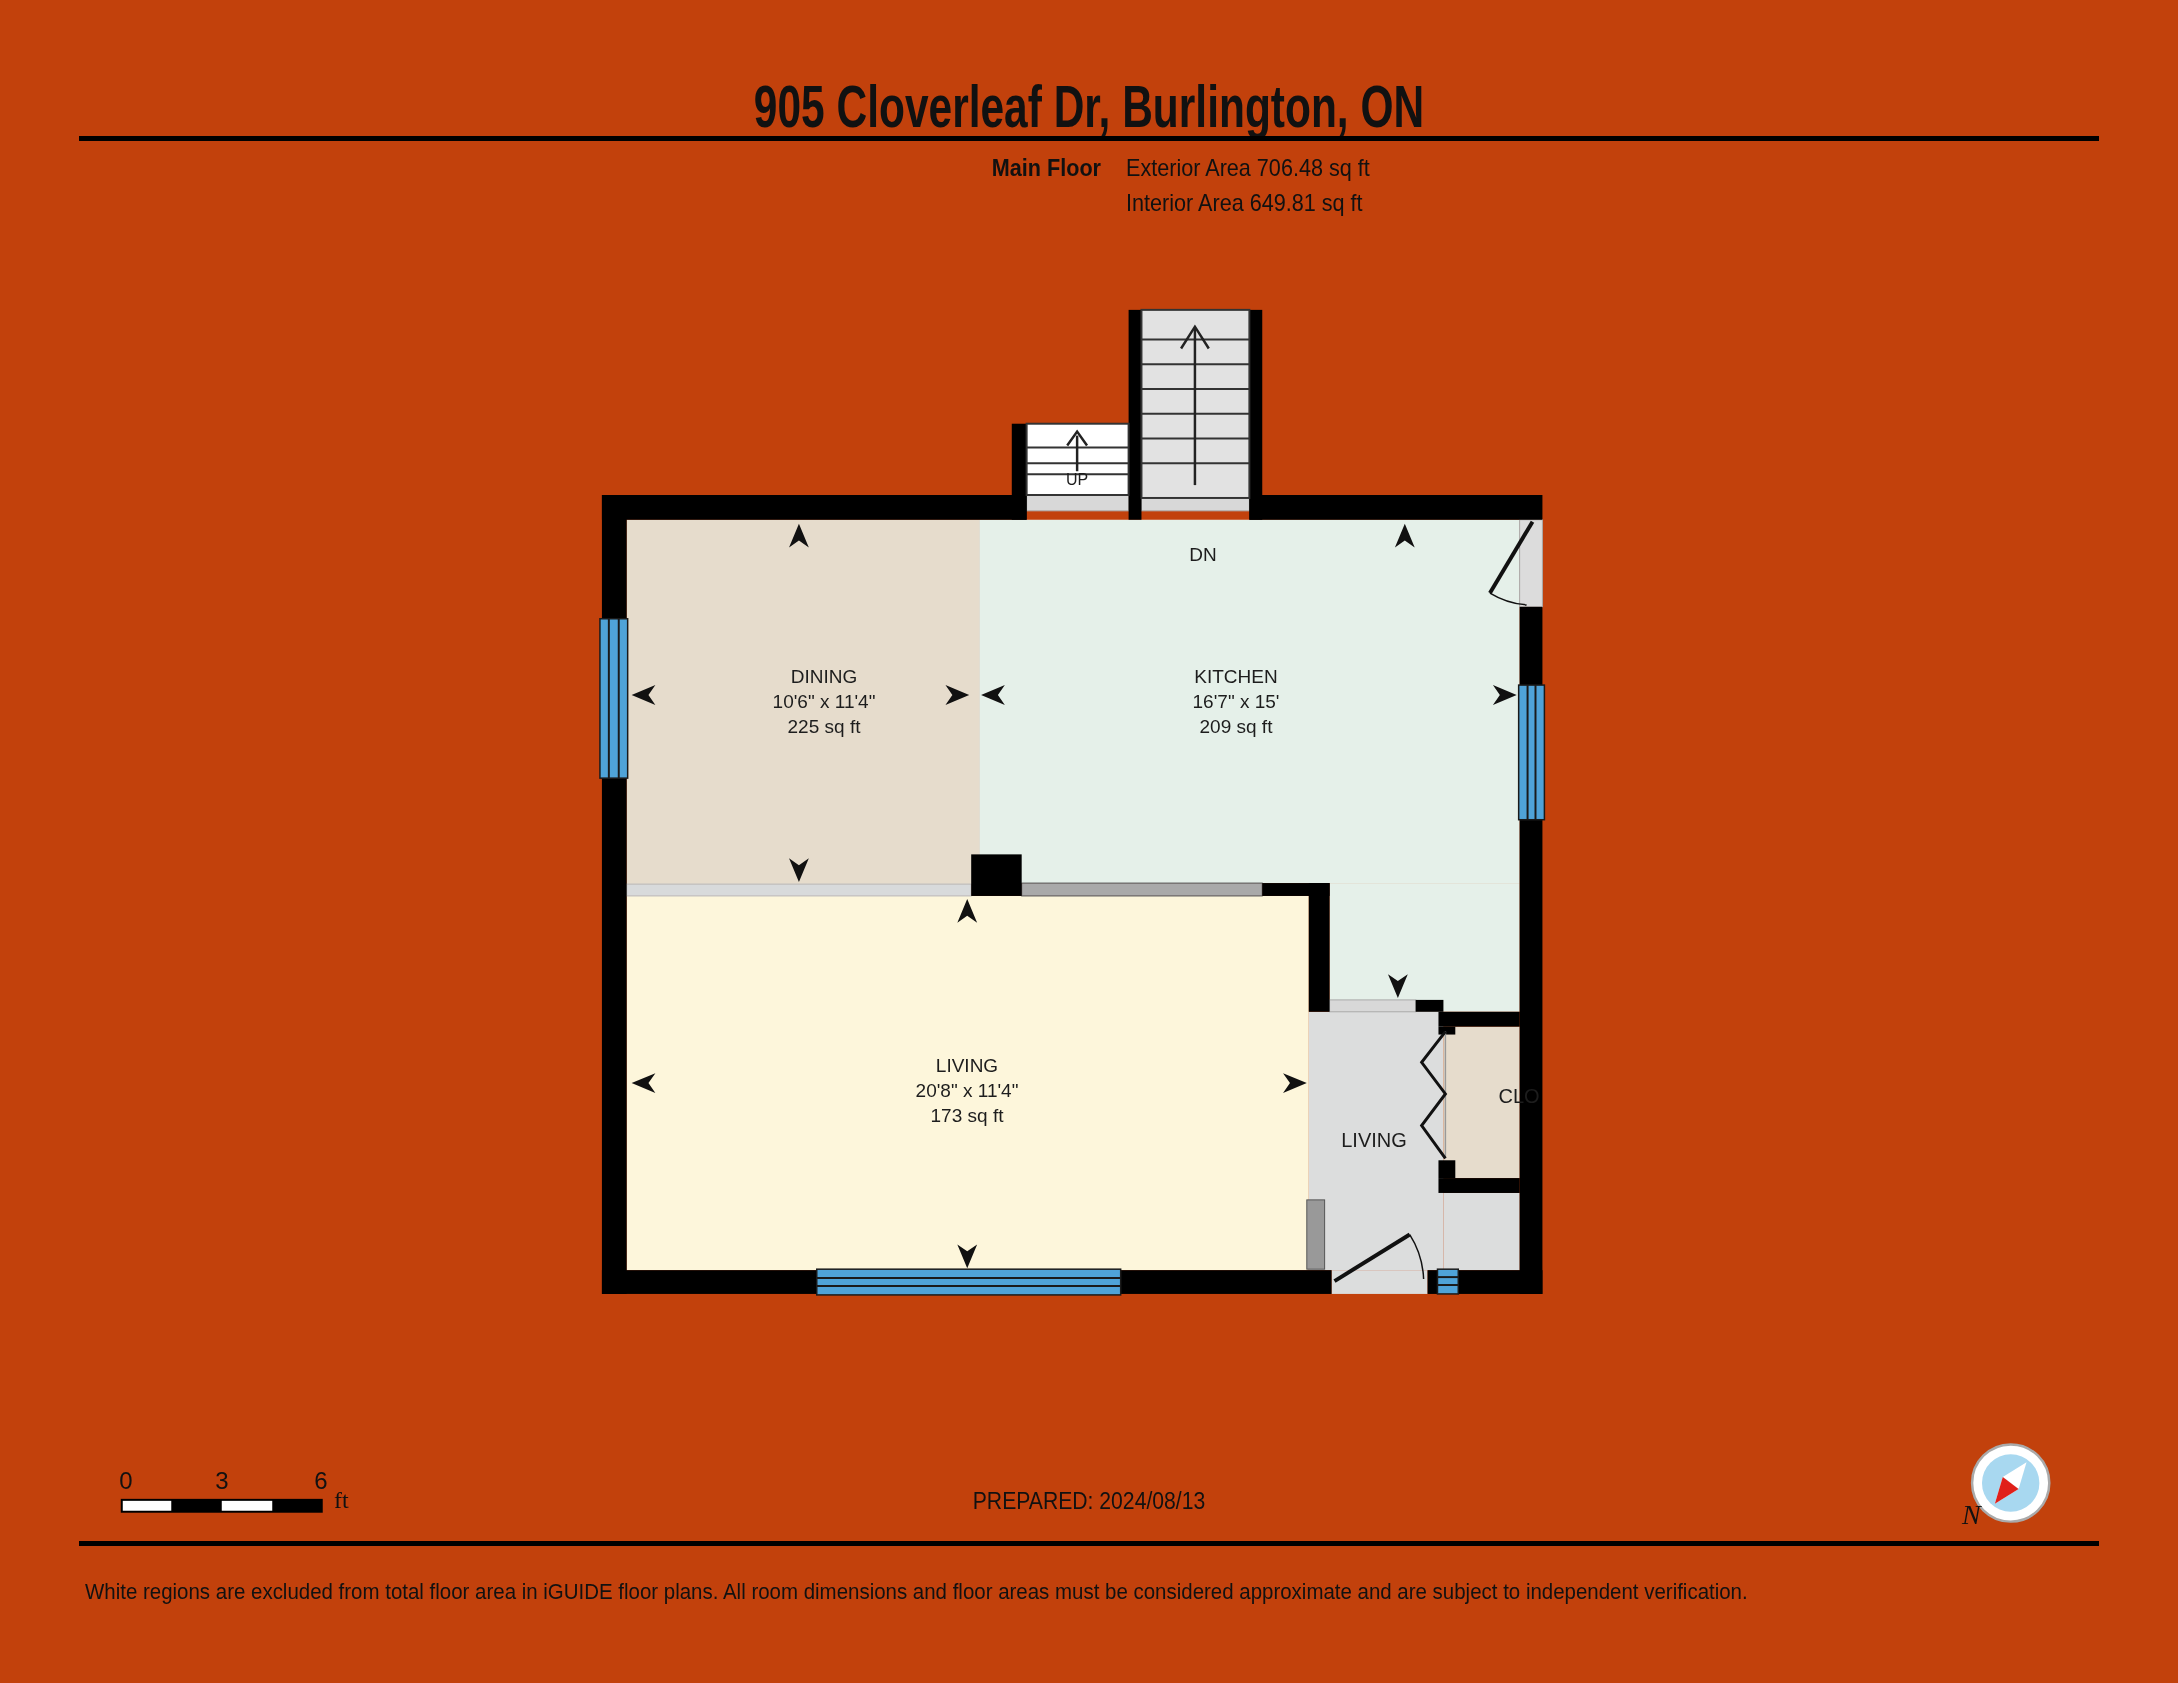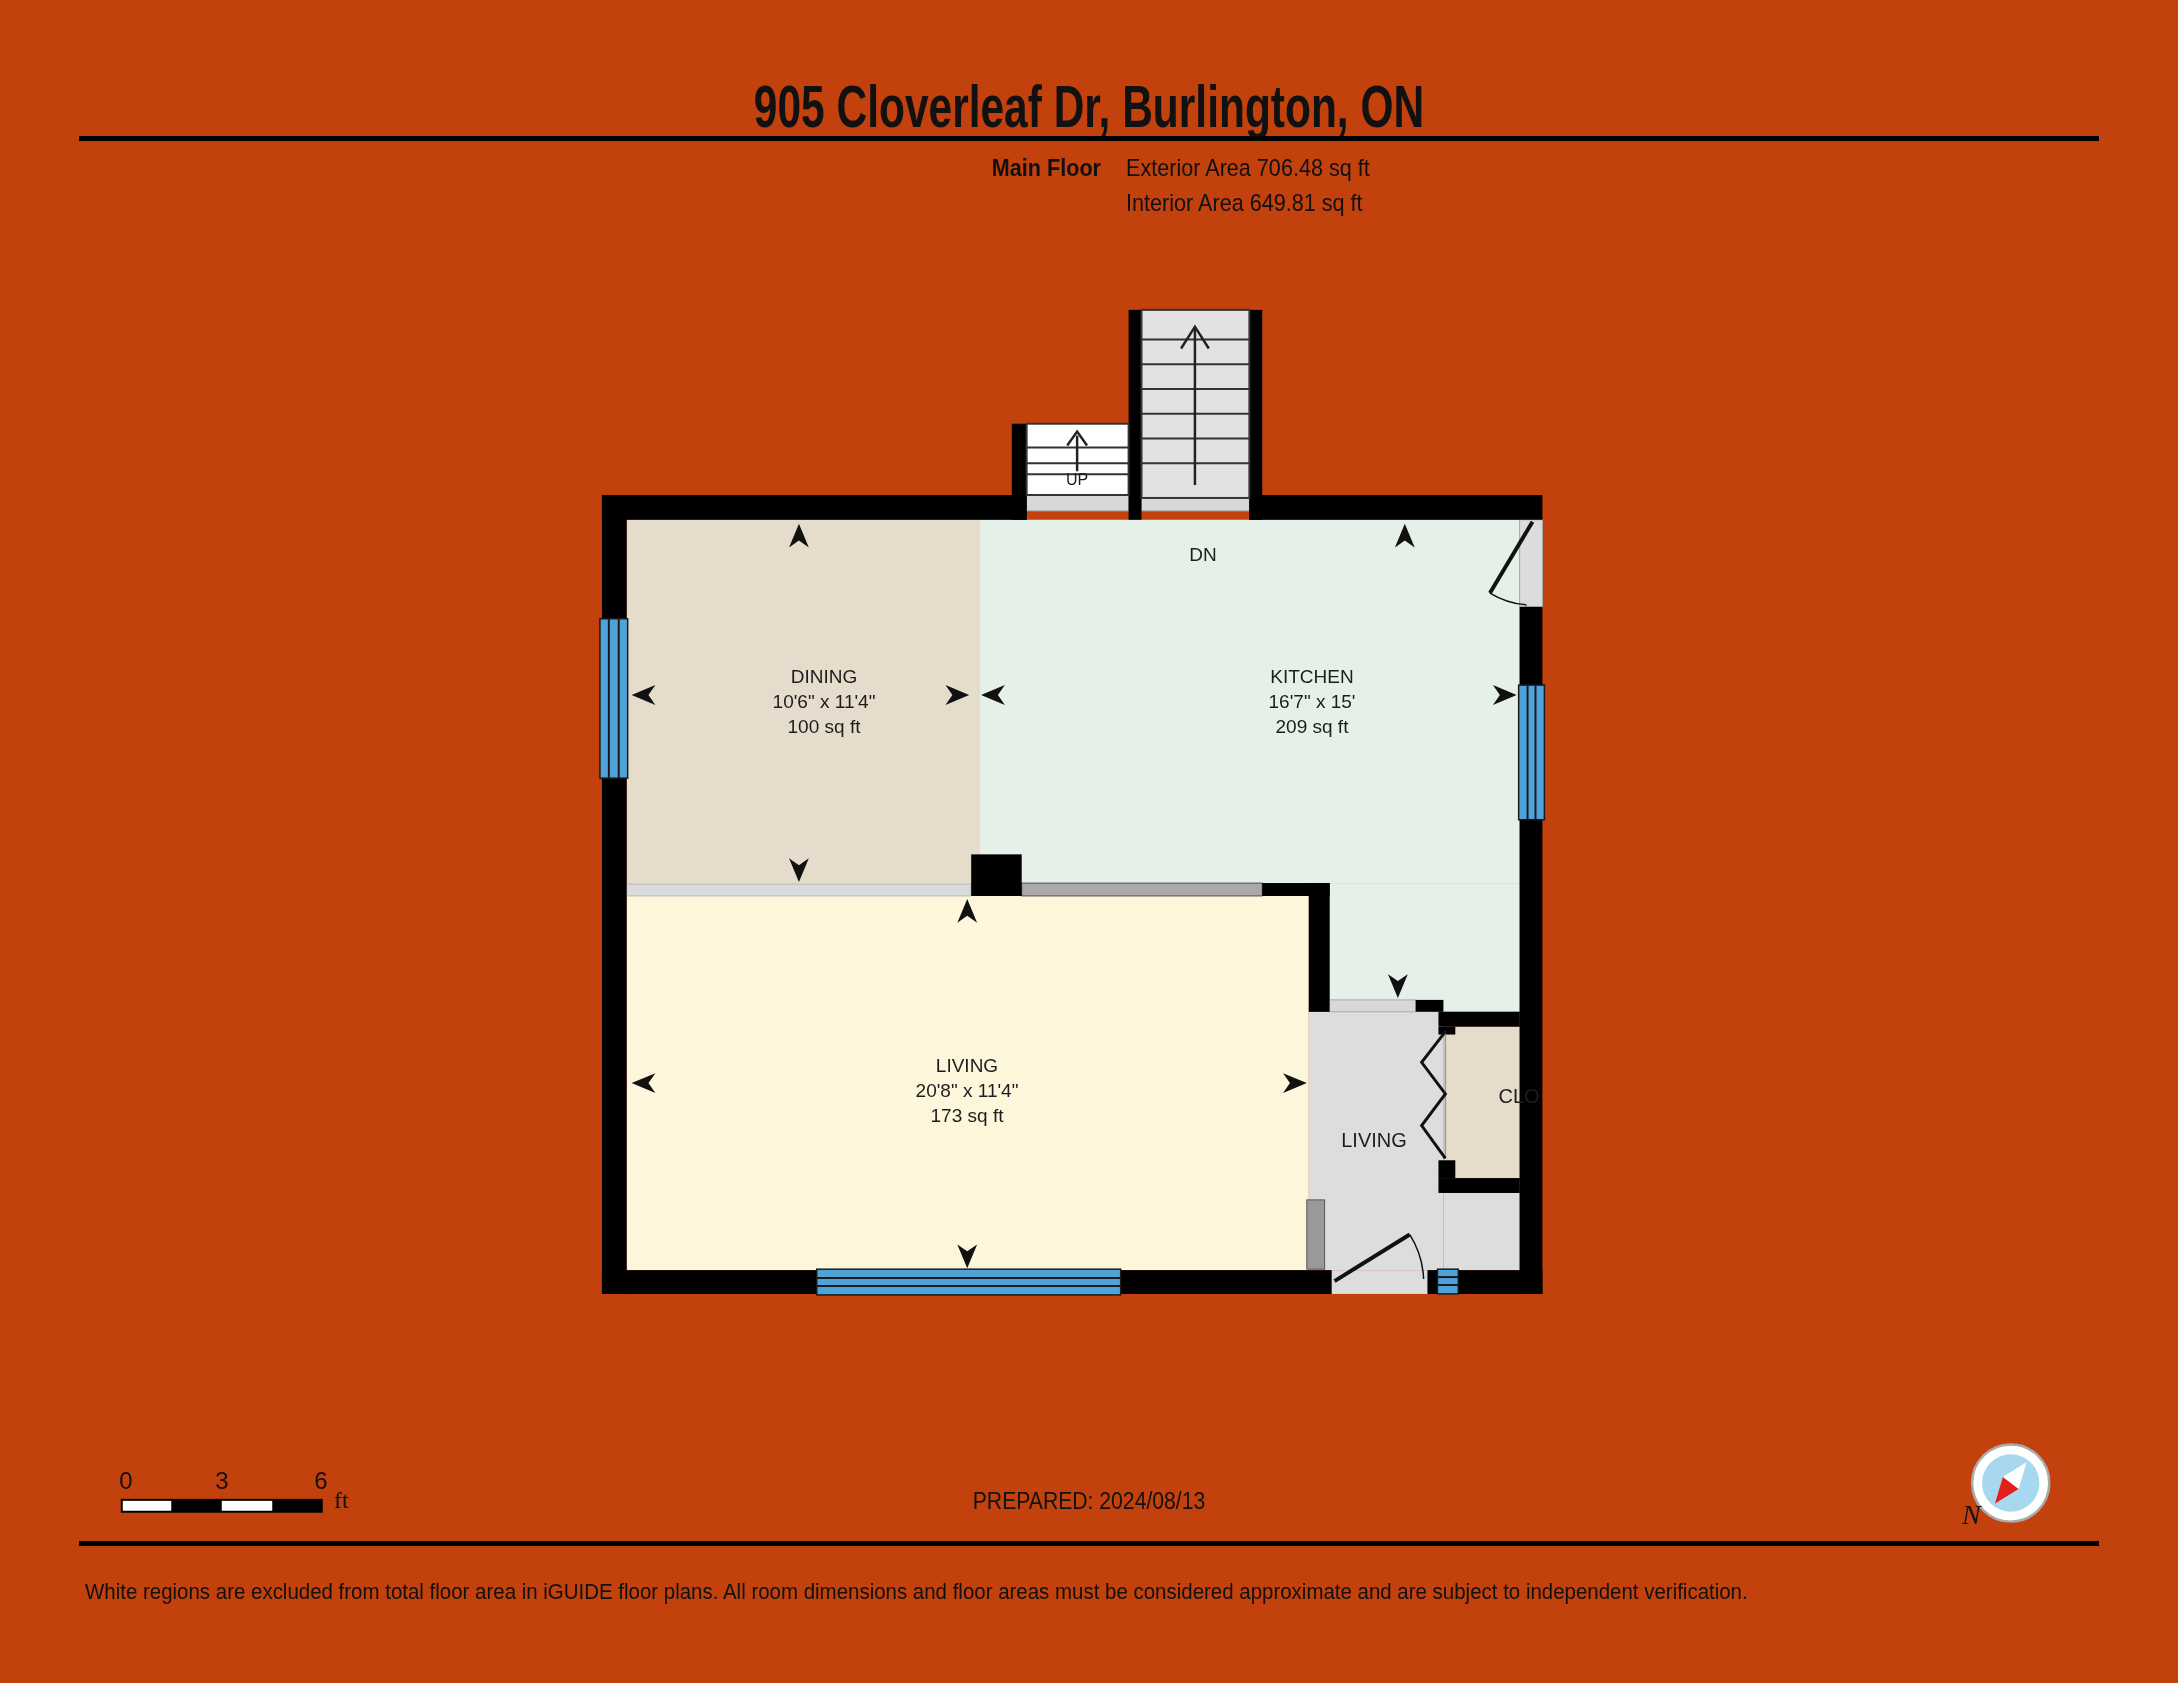--- a/index.html
+++ b/index.html
@@ -170,24 +170,24 @@
   <div class="abs hdr-line floor-label">Main Floor</div>
   <div class="abs hdr-line area-line1">Exterior Area 706.48 sq ft</div>
   <div class="abs hdr-line area-line2">Interior Area 649.81 sq ft</div>
 
   <div class="abs small-label" style="left:1077px;top:471px;font-size:16px;">UP</div>
   <div class="abs small-label" style="left:1203px;top:544px;font-size:19px;text-align:right;">DN</div>
 
   <div class="abs room-label" style="left:824px;top:664px;">
     <div>DINING</div>
     <div>10'6" x 11'4"</div>
-    <div>100 sq ft</div>
+    <div>225 sq ft</div>
   </div>
 
-  <div class="abs room-label" style="left:1312px;top:664px;">
+  <div class="abs room-label" style="left:1236px;top:664px;">
     <div>KITCHEN</div>
     <div>16'7" x 15'</div>
     <div>209 sq ft</div>
   </div>
 
   <div class="abs room-label" style="left:967px;top:1053px;">
     <div>LIVING</div>
     <div>20'8" x 11'4"</div>
     <div>173 sq ft</div>
   </div>

